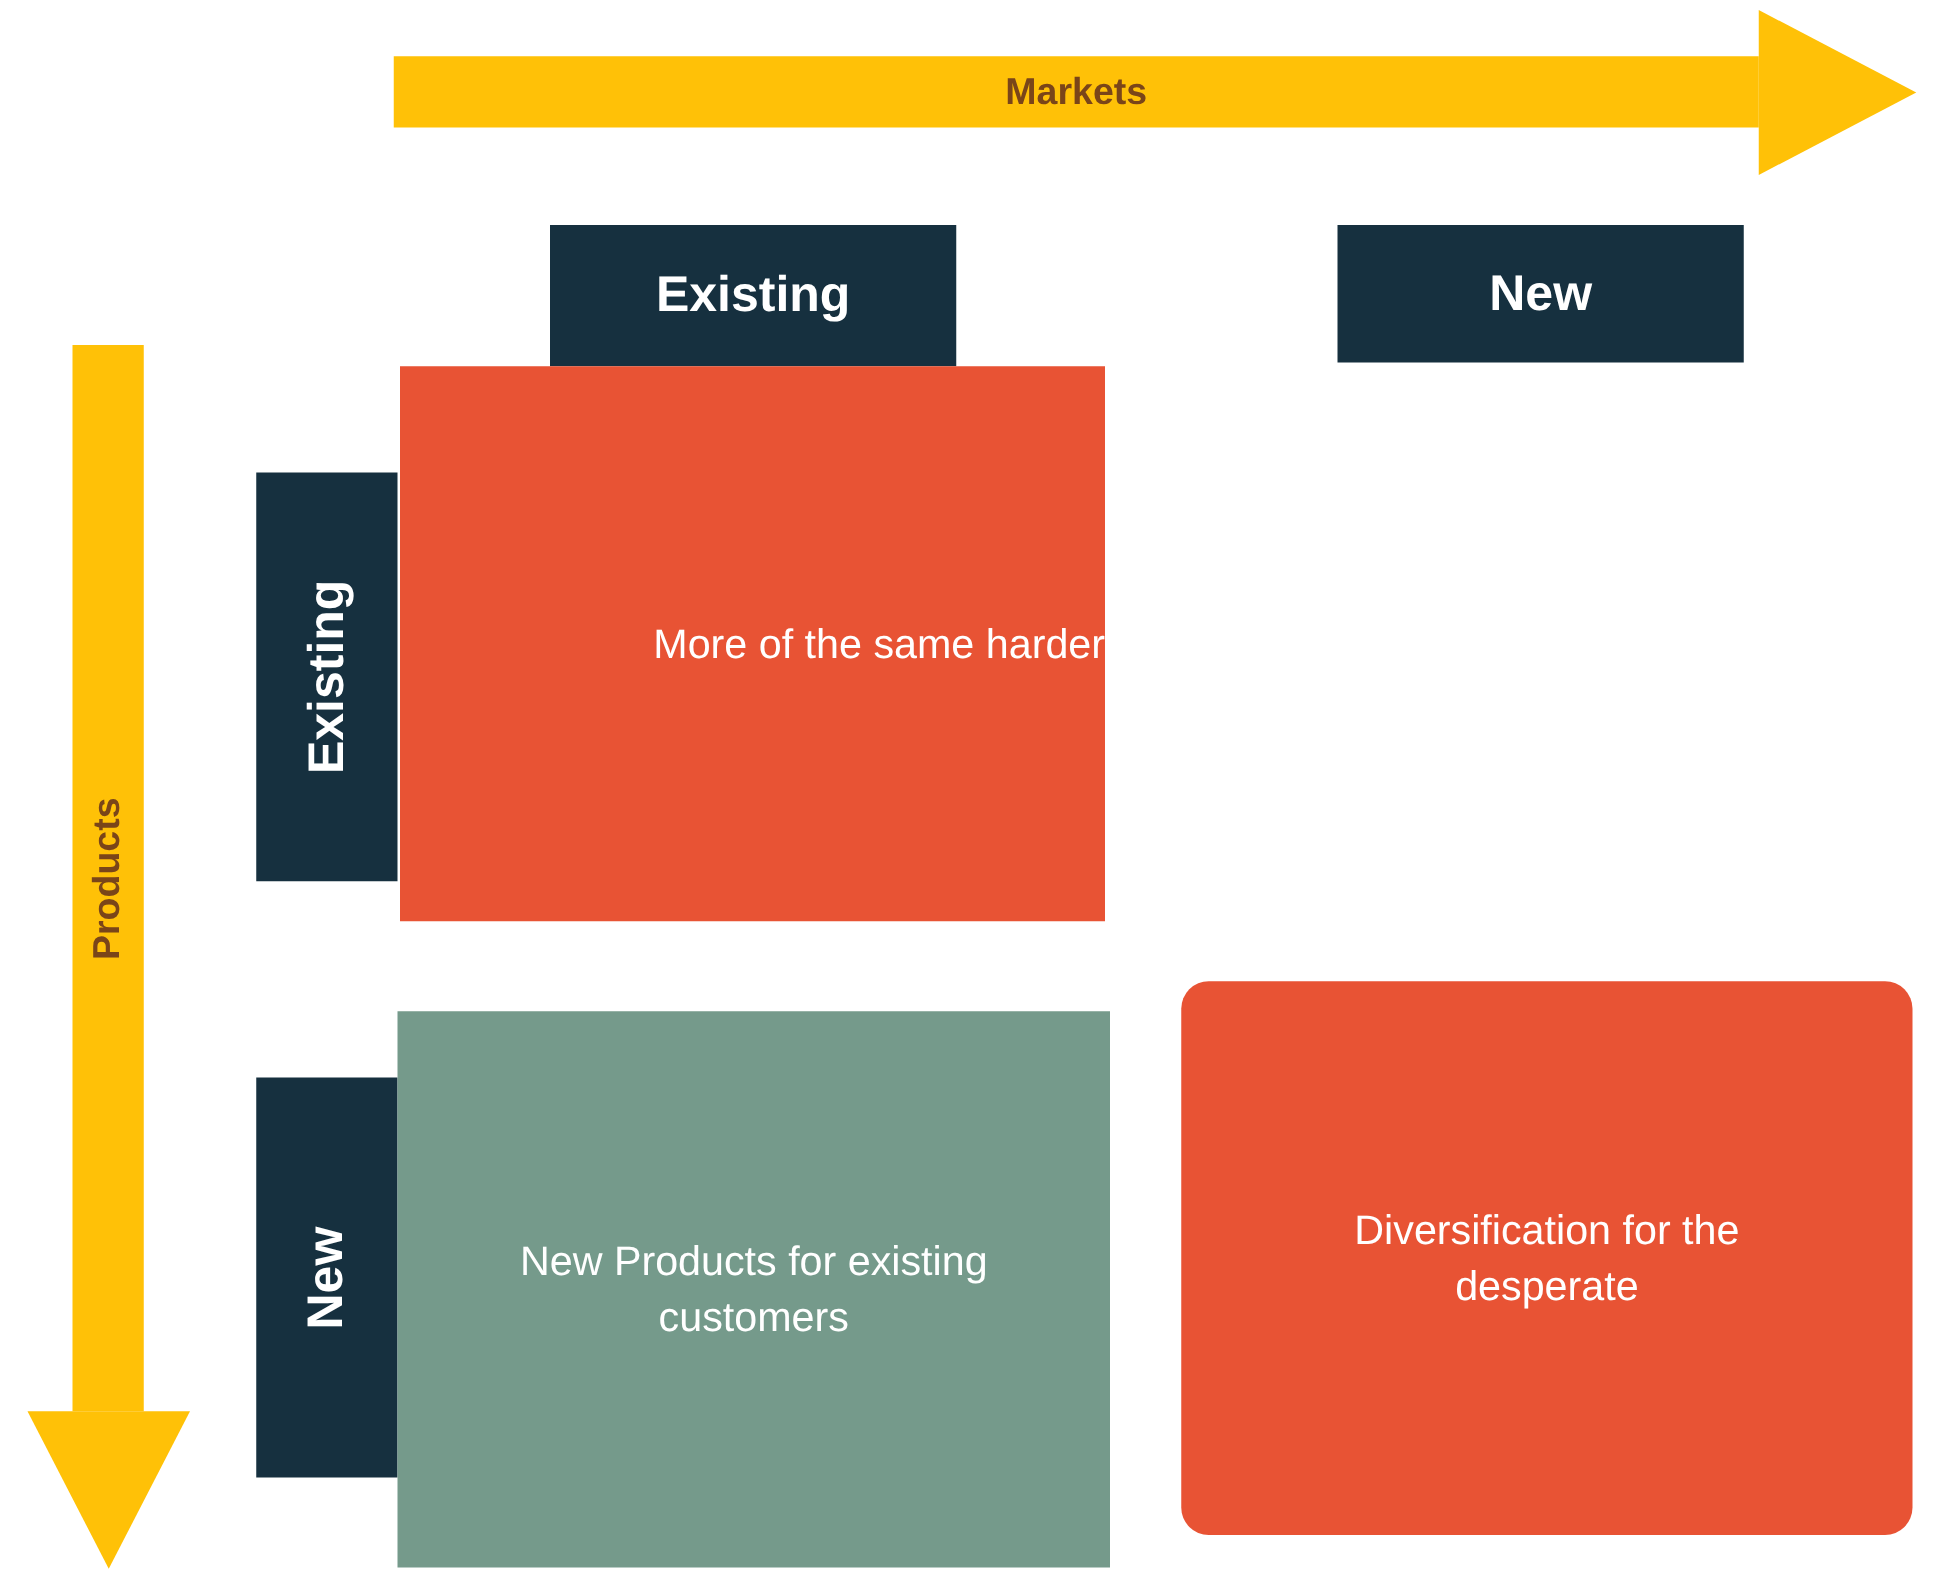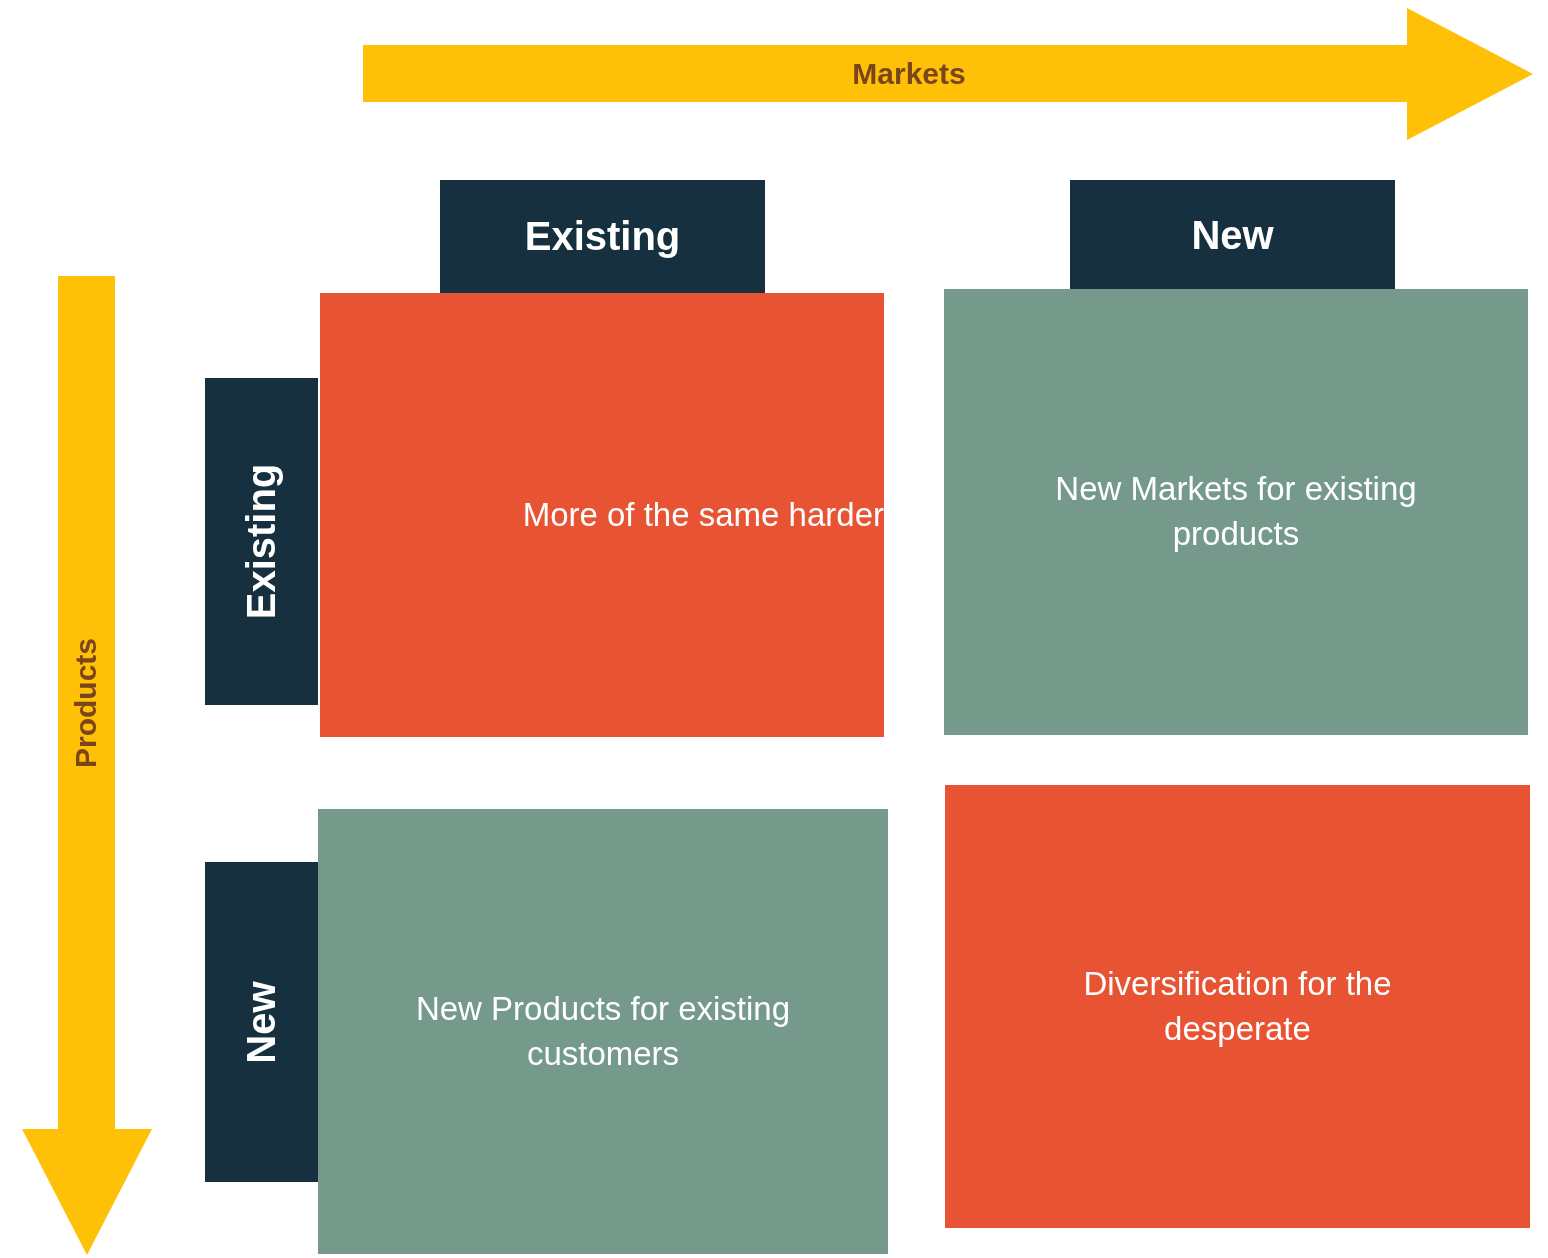--- a/index.html
+++ b/index.html
@@ -64,21 +64,21 @@
   .quad-tl { left: 320px; top: 293px; width: 564px; height: 444px; }
   .quad-tr { left: 944px; top: 289px; width: 584px; height: 446px; }
   .quad-bl { left: 318px; top: 785px; width: 570px; height: 445px; margin-top: 24px; }
   .quad-br { left: 945px; top: 785px; width: 585px; height: 443px; }
 </style>
 </head>
 <body>
 
 <div class="canvas">
 
-  <div class="abs arrow-body-h" style="background-color: rgb(255, 193, 7); margin-left: 48px;">
+  <div class="abs arrow-body-h" style="background-color: rgb(255, 193, 7);">
     <span class="arrow-label" style="color: rgb(122, 69, 25);">Markets</span>
   </div>
   <div class="abs arrow-head-h" style="border-left-color: rgb(255, 193, 7);"></div>
 
   <div class="abs arrow-body-v" style="background-color: rgb(255, 193, 7);">
     <span class="arrow-label rot" style="color: rgb(122, 69, 25);">Products</span>
   </div>
   <div class="abs arrow-head-v" style="border-top-color: rgb(255, 193, 7);"></div>
 
   <div class="abs hdr col-hdr-existing" style="background-color: rgb(22, 48, 63); color: rgb(255, 255, 255);">
@@ -91,23 +91,20 @@
   <div class="abs hdr row-hdr-existing" style="background-color: rgb(22, 48, 63); color: rgb(255, 255, 255);">
     <span class="rot">Existing</span>
   </div>
   <div class="abs hdr row-hdr-new" style="background-color: rgb(22, 48, 63); color: rgb(255, 255, 255);">
     <span class="rot">New</span>
   </div>
 
   <div class="abs quad quad-tl" style="background-color: rgb(232, 83, 52); color: rgb(255, 255, 255); justify-content: flex-end;">
     <span class="quad-text">More of the same harder</span>
   </div>
-  <div class="abs quad quad-tr" style="background-color: rgb(117, 154, 139); color: rgb(255, 255, 255);">
-    <span class="quad-text">New Markets for existing products</span>
-  </div>
   <div class="abs quad quad-bl" style="background-color: rgb(117, 154, 139); color: rgb(255, 255, 255);">
     <span class="quad-text">New Products for existing customers</span>
   </div>
-  <div class="abs quad quad-br" style="background-color: rgb(232, 83, 52); color: rgb(255, 255, 255);">
+  <div class="abs quad quad-br" style="background-color: rgb(232, 83, 52); color: rgb(255, 255, 255); border-radius: 22px;">
     <span class="quad-text">Diversification for the desperate</span>
   </div>
 
 </div>
 
 </body></html>

